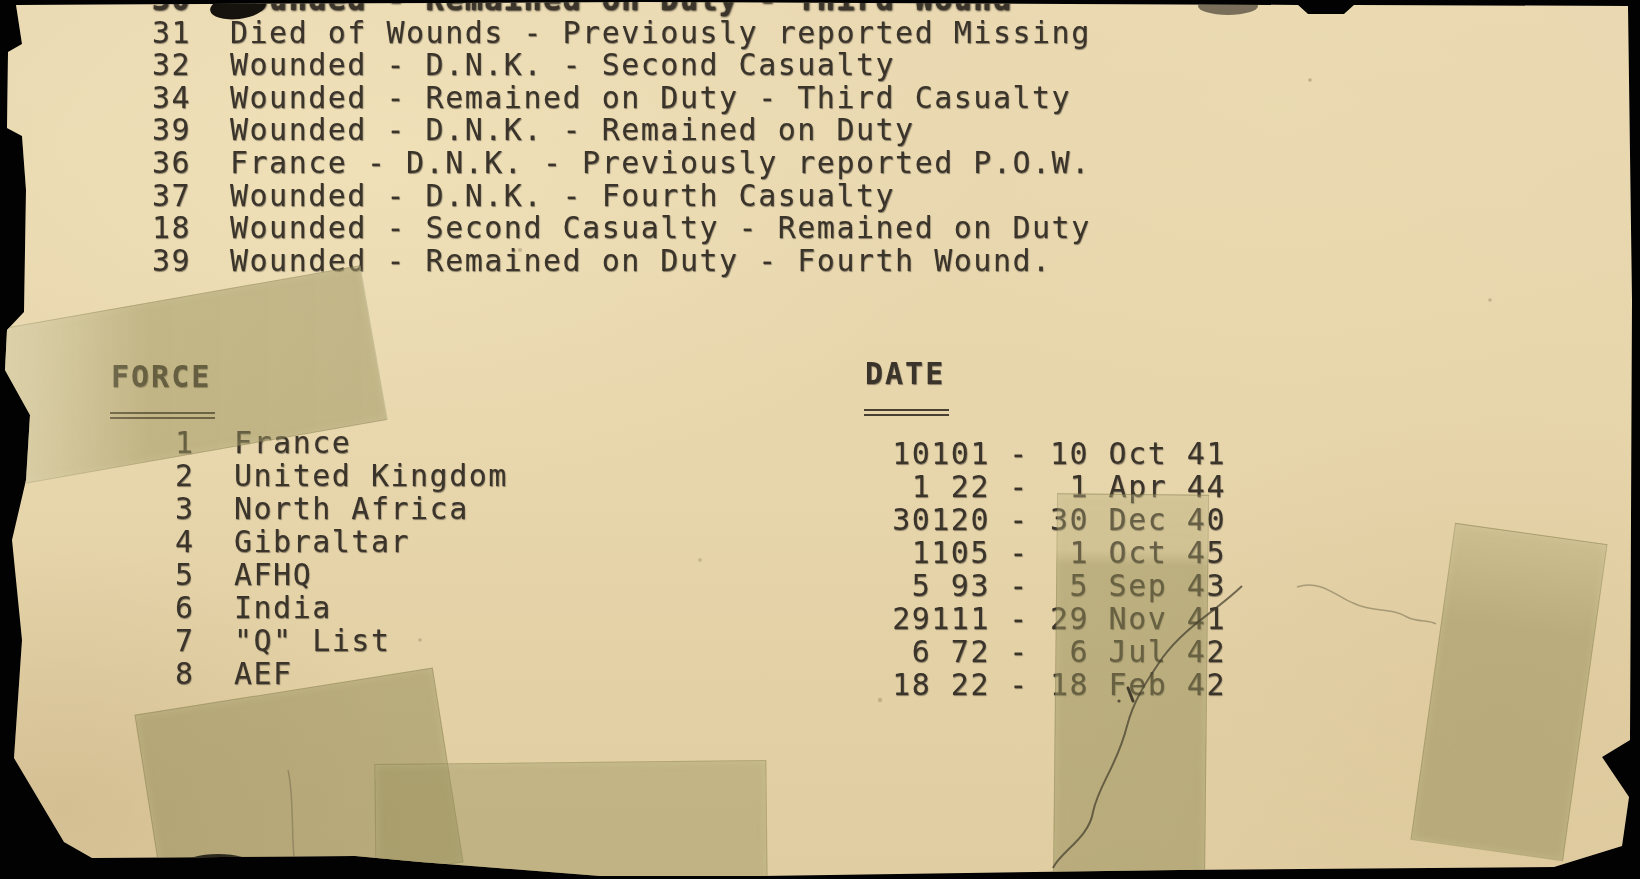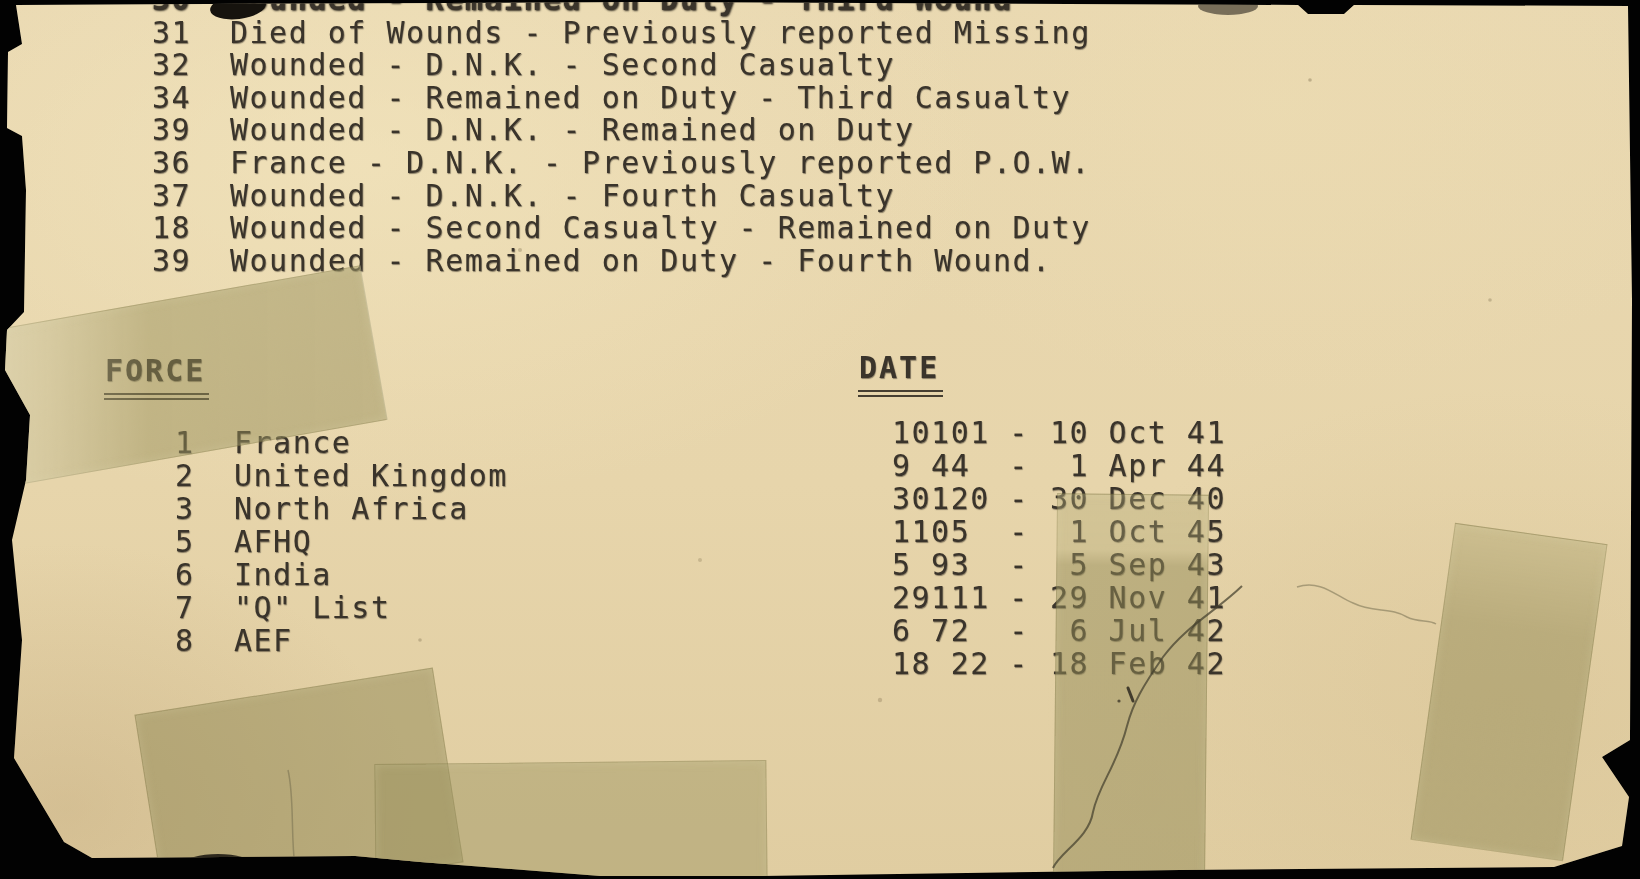--- a/index.html
+++ b/index.html
@@ -20,34 +20,34 @@
   .typed{color:#3a342b;font-size:30px;letter-spacing:1.5px;
          text-shadow:.6px .6px 1px rgba(55,47,38,.55);}
   
   #cas-list{position:absolute;left:152px;top:-16px;z-index:2;}
   .cas-row{height:32.6px;line-height:32.6px;white-space:pre;}
   .cas-code{display:inline-block;width:41px;}
   .cas-text{display:inline-block;margin-left:37px;}
   .smudge{font-weight:bold;text-shadow:0 0 2px rgba(38,32,24,.9),1px 1px 2px rgba(38,32,24,.75);}
   
   .heading{position:absolute;z-index:2;font-weight:bold;letter-spacing:2px;
-           border-bottom:7px double rgba(48,42,33,.88);padding:0 4px 5px 1px;margin:0;}
+           border-bottom:7px double rgba(48,42,33,.88);padding:0 4px 18px 1px;margin:6px;}
   #force-heading{left:104px;top:353px;}
   #date-heading{left:858px;top:350px;}
   
   #force-list{position:absolute;left:175px;top:426px;z-index:2;}
   .force-row{height:33px;line-height:33px;white-space:pre;}
   .force-code{display:inline-block;width:20px;}
   .force-label{display:inline-block;margin-left:39px;}
   
   #date-list{position:absolute;left:892px;top:416px;z-index:2;}
   .date-row{height:33px;line-height:33px;white-space:pre;}
-  .date-code{display:inline-block;width:98px;}
+  .date-code{display:inline-block;width:98px;text-align:right;}
   .date-sep{display:inline-block;width:58px;text-align:center;}
-  .date-value{display:inline-block;width:178px;text-align:right;}
+  .date-value{display:inline-block;width:178px;text-align:right;margin-top:21px;}
   
   .tape{position:absolute;z-index:4;background:rgba(146,138,86,.48);
         border:1px solid rgba(108,100,58,.18);box-shadow:inset 0 0 10px rgba(225,218,180,.25);}
   #tape-force{left:-15px;top:298px;width:390px;height:155px;transform:rotate(-10deg);
       background:linear-gradient(100deg,rgba(216,210,176,.55) 0%,rgba(196,188,146,.5) 18%,
                  rgba(150,142,88,.48) 42%,rgba(146,138,86,.46) 100%);}
   #tape-bottom-left{left:148px;top:690px;width:300px;height:195px;transform:rotate(-9deg);
       background:rgba(143,135,83,.5);}
   #tape-bottom-mid{left:375px;top:762px;width:390px;height:125px;transform:rotate(-.6deg);
       background:rgba(150,142,90,.42);}
@@ -77,29 +77,30 @@
       <div class="cas-row"><span class="cas-code">39</span><span class="cas-text">Wounded - Remained on Duty - Fourth Wound.</span></div>
     </div>
 
     <h2 id="force-heading" class="heading typed">FORCE</h2>
     <h2 id="date-heading" class="heading typed">DATE</h2>
 
     <div id="force-list" class="typed">
       <div class="force-row"><span class="force-code">1</span><span class="force-label">France</span></div>
       <div class="force-row"><span class="force-code">2</span><span class="force-label">United Kingdom</span></div>
       <div class="force-row"><span class="force-code">3</span><span class="force-label">North Africa</span></div>
+      <div class="force-row"><span class="force-code">4</span><span class="force-label">Gibraltar</span></div>
       <div class="force-row"><span class="force-code">5</span><span class="force-label">AFHQ</span></div>
       <div class="force-row"><span class="force-code">6</span><span class="force-label">India</span></div>
       <div class="force-row"><span class="force-code">7</span><span class="force-label">"Q" List</span></div>
       <div class="force-row"><span class="force-code">8</span><span class="force-label">AEF</span></div>
     </div>
 
     <div id="date-list" class="typed">
       <div class="date-row"><span class="date-code">10101</span><span class="date-sep">-</span><span class="date-value">10 Oct 41</span></div>
-      <div class="date-row"><span class="date-code">9 44</span><span class="date-sep">-</span><span class="date-value">1 Apr 44</span></div>
+      <div class="date-row"><span class="date-code">1 22</span><span class="date-sep">-</span><span class="date-value">1 Apr 44</span></div>
       <div class="date-row"><span class="date-code">30120</span><span class="date-sep">-</span><span class="date-value">30 Dec 40</span></div>
       <div class="date-row"><span class="date-code">1105</span><span class="date-sep">-</span><span class="date-value">1 Oct 45</span></div>
       <div class="date-row"><span class="date-code">5 93</span><span class="date-sep">-</span><span class="date-value">5 Sep 43</span></div>
       <div class="date-row"><span class="date-code">29111</span><span class="date-sep">-</span><span class="date-value">29 Nov 41</span></div>
       <div class="date-row"><span class="date-code">6 72</span><span class="date-sep">-</span><span class="date-value">6 Jul 42</span></div>
       <div class="date-row"><span class="date-code">18 22</span><span class="date-sep">-</span><span class="date-value">18 Feb 42</span></div>
     </div>
 
     <div class="tape" id="tape-force"></div>
     <div class="tape" id="tape-bottom-left"></div>

